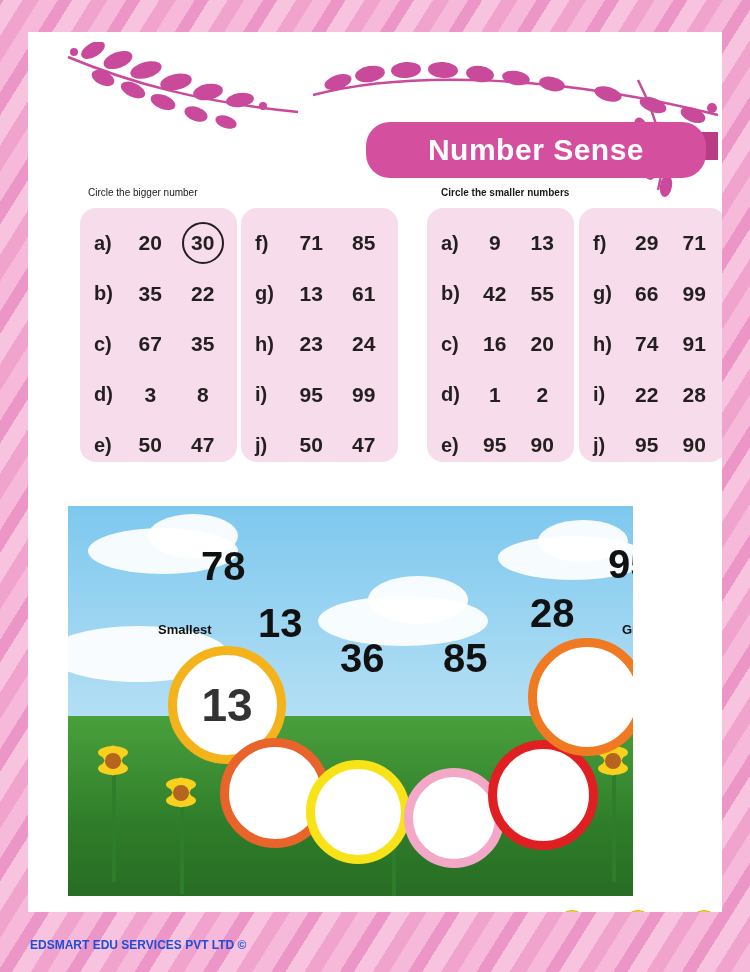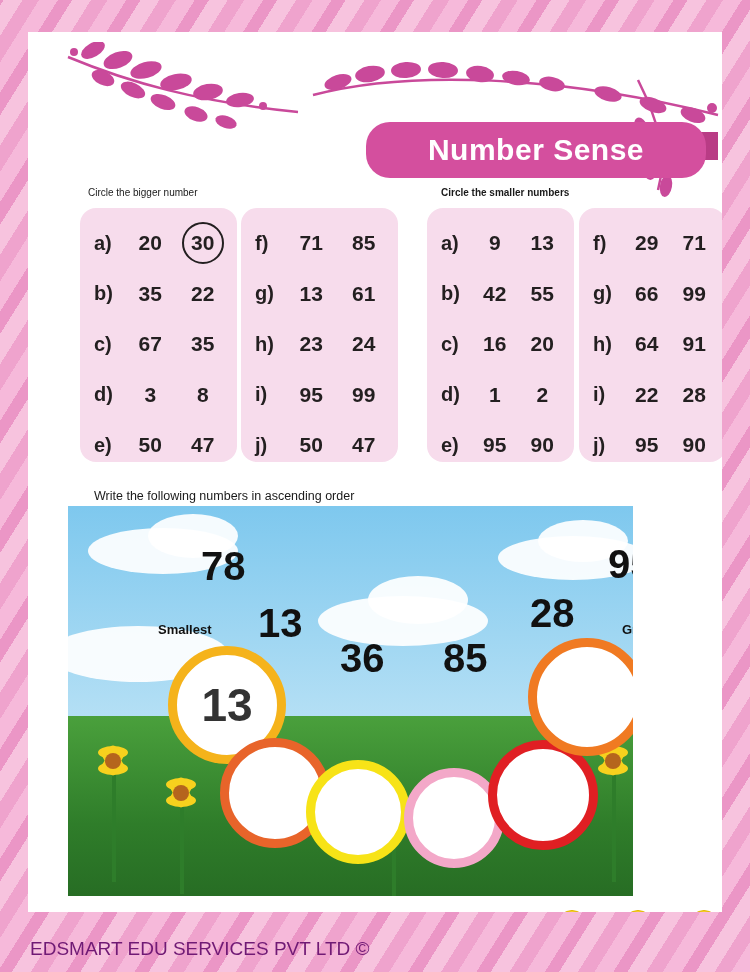--- a/index.html
+++ b/index.html
@@ -153,23 +153,23 @@
   }
   .sm{ text-align:center; width:48px; }
   .sm .face{
     width:30px;height:30px;border-radius:50%;
     background:#f9d02c; margin:0 auto 3px;
     position:relative; border:1px solid #e0b400;
   }
   .footer{
     position:absolute;
     left:30px; top:938px;
-    font-size:19px;
-    font-weight:normal;
-    color:#701a75;
+    font-size:12px;
+    font-weight:bold;
+    color:#1d4ed8;
     z-index:5;
   }
 </style>
 </head>
 <body>
 
 <div class="bg-stripes"></div>
 
 <div class="page">
 
@@ -310,36 +310,35 @@
       <span class="num">29</span>
       <span class="num">71</span>
     </div>
     <div class="row">
       <span class="lbl">g)</span>
       <span class="num">66</span>
       <span class="num">99</span>
     </div>
     <div class="row">
       <span class="lbl">h)</span>
-      <span class="num">64</span>
+      <span class="num">74</span>
       <span class="num">91</span>
     </div>
     <div class="row">
       <span class="lbl">i)</span>
       <span class="num">22</span>
       <span class="num">28</span>
     </div>
     <div class="row">
       <span class="lbl">j)</span>
       <span class="num">95</span>
       <span class="num">90</span>
     </div>
   </div>
 
-  <div class="instr2">Write the following numbers in ascending order</div>
 
   <div class="scene">
     <div class="sky"></div>
     <div class="cloud" style="left:20px;top:22px;width:150px;height:46px;"></div>
     <div class="cloud" style="left:80px;top:8px;width:90px;height:44px;"></div>
     <div class="cloud" style="left:250px;top:90px;width:170px;height:50px;"></div>
     <div class="cloud" style="left:300px;top:70px;width:100px;height:48px;"></div>
     <div class="cloud" style="left:430px;top:30px;width:150px;height:44px;"></div>
     <div class="cloud" style="left:470px;top:14px;width:90px;height:42px;"></div>
     <div class="cloud" style="left:-20px;top:120px;width:180px;height:56px;"></div>

